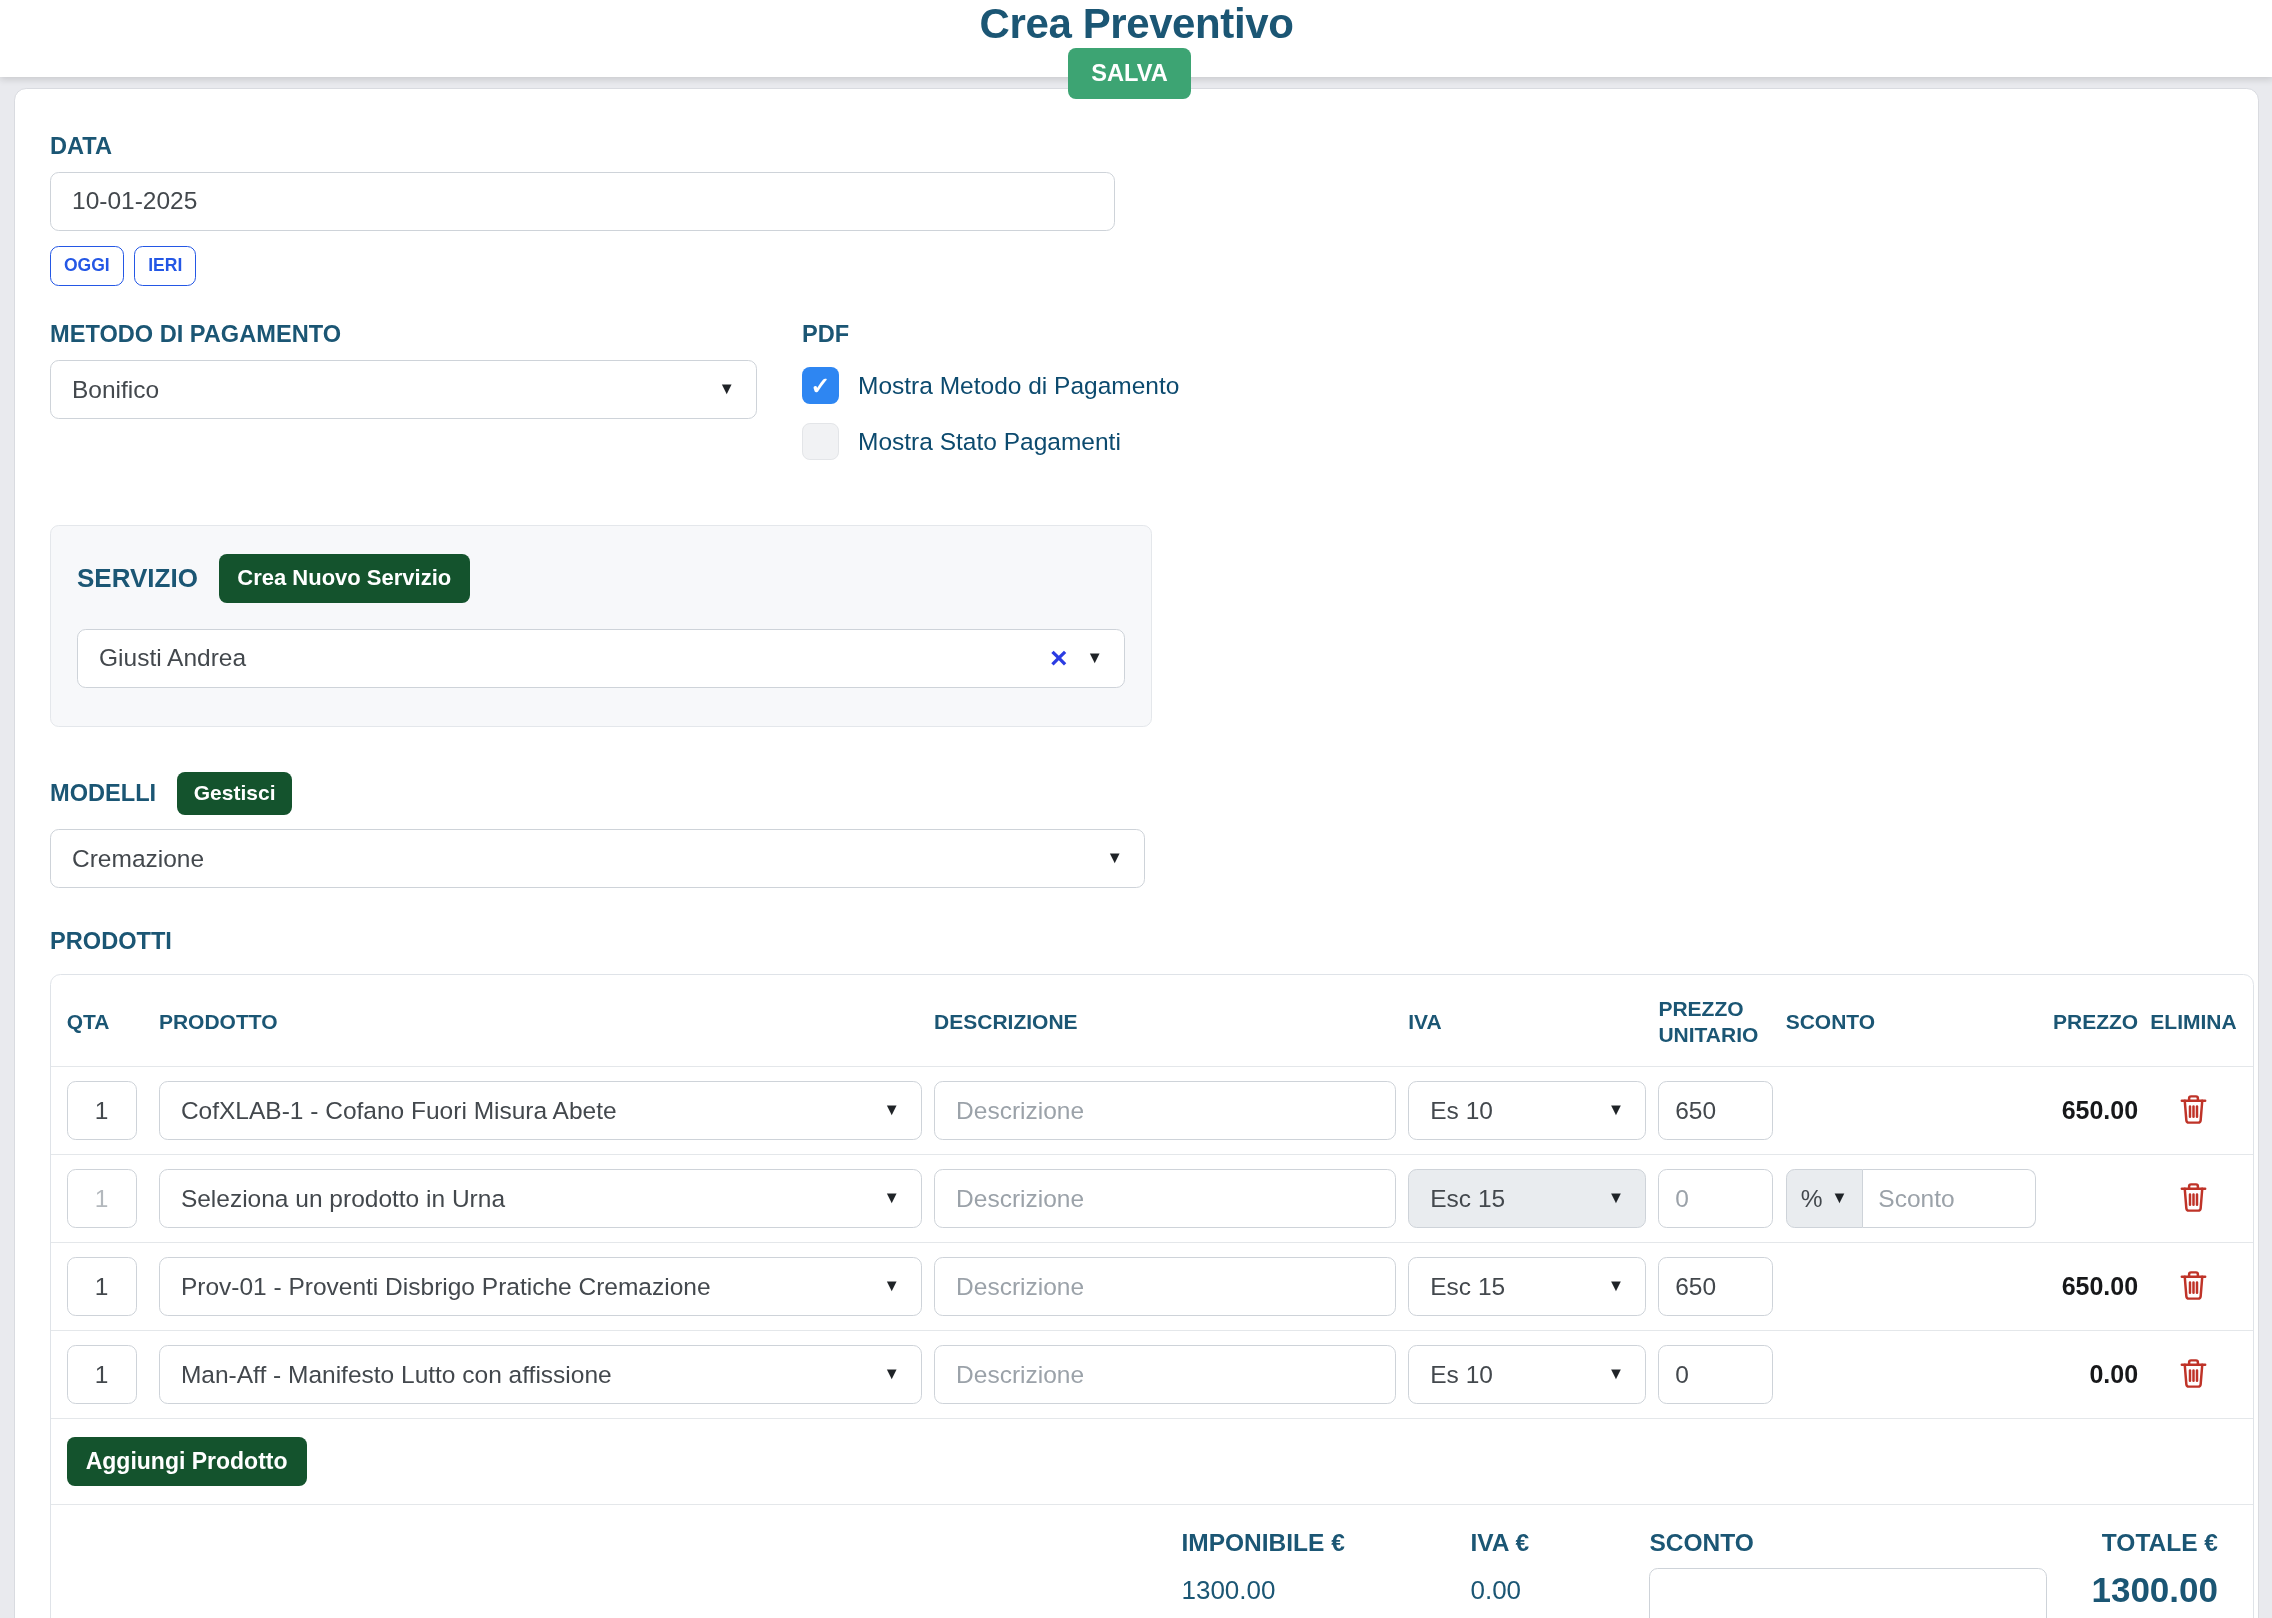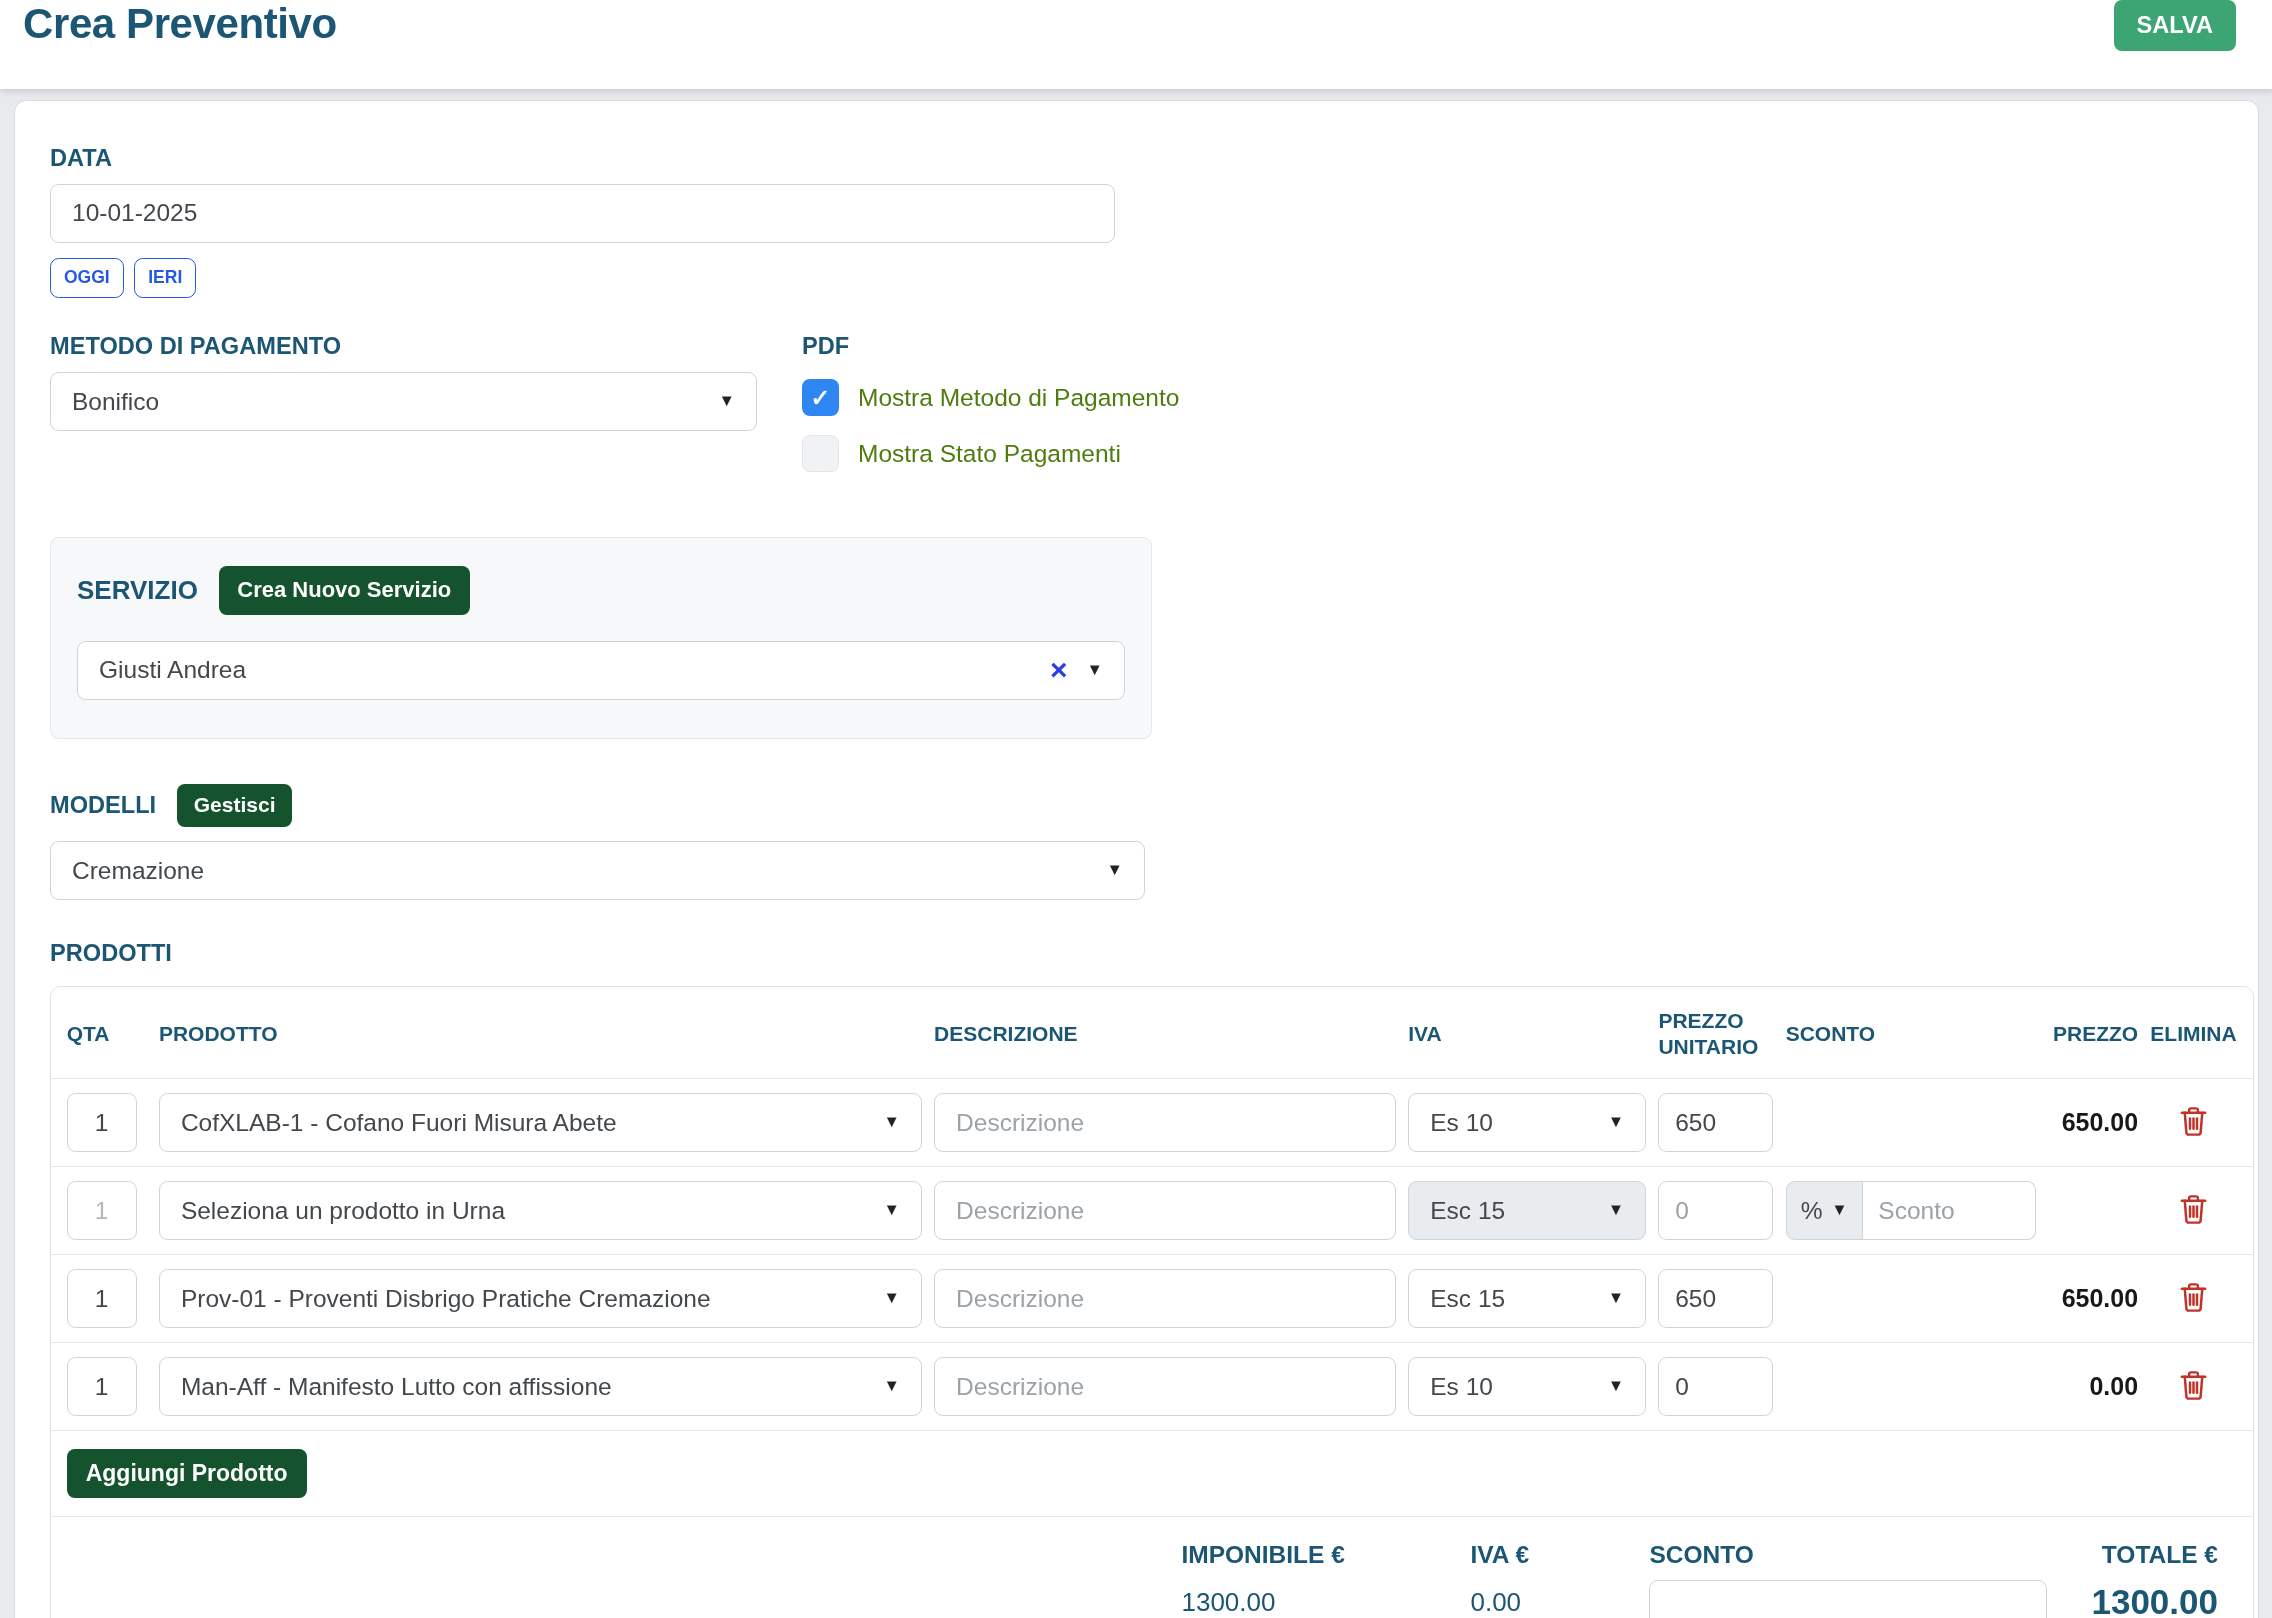--- a/index.html
+++ b/index.html
@@ -5,28 +5,29 @@
   * { box-sizing: border-box; margin: 0; padding: 0; }
   html,body { width: 2273px; height: 1618px; overflow: hidden; }
   body {
     font-family: "Liberation Sans", sans-serif;
     background: #e9eaee;
     color: #43484d;
   }
   
   .topbar {
     background: #ffffff;
-    height: 89px;
+    height: 77px;
     display: flex;
-    align-items: flex-start;
+    align-items: center;
     justify-content: space-between;
     padding: 0 23px;
     box-shadow: 0 2.6px 7px rgba(0,0,0,.14);
     position: relative;
     z-index: 2;
+    flex-direction: column;
   }
   .page-title {
     font-size: 42px;
     font-weight: bold;
     color: #1b5674;
     letter-spacing: -0.4px;
   }
   .btn-save {
     background: #3da473;
     color: #fff;
@@ -101,21 +102,21 @@
   .cb-row { display: flex; align-items: center; margin-top: 19px; }
   .cb {
     width: 37px; height: 37px;
     border-radius: 7.9px;
     display: flex; align-items: center; justify-content: center;
     cursor: pointer;
     flex: none;
   }
   .cb.checked { background: #2e86f2; color: #fff; font-size: 23.6px; font-weight: bold; }
   .cb.unchecked { background: #f1f2f4; border: 0.9px solid #e3e5e8; color: transparent; }
-  .cb-label { font-size: 24.5px; color: #4d7c0f; margin-left: 19px; }
+  .cb-label { font-size: 24.5px; color: #0c4a6e; margin-left: 19px; }
   
   .servizio-panel {
     margin-top: 65px;
     width: 1102px;
     background: #f7f8fa;
     border: 0.9px solid #e4e7eb;
     border-radius: 8.7px;
     padding: 28px 26px 38px 26px;
   }
   .servizio-head { display: flex; align-items: center; gap: 21px; }

